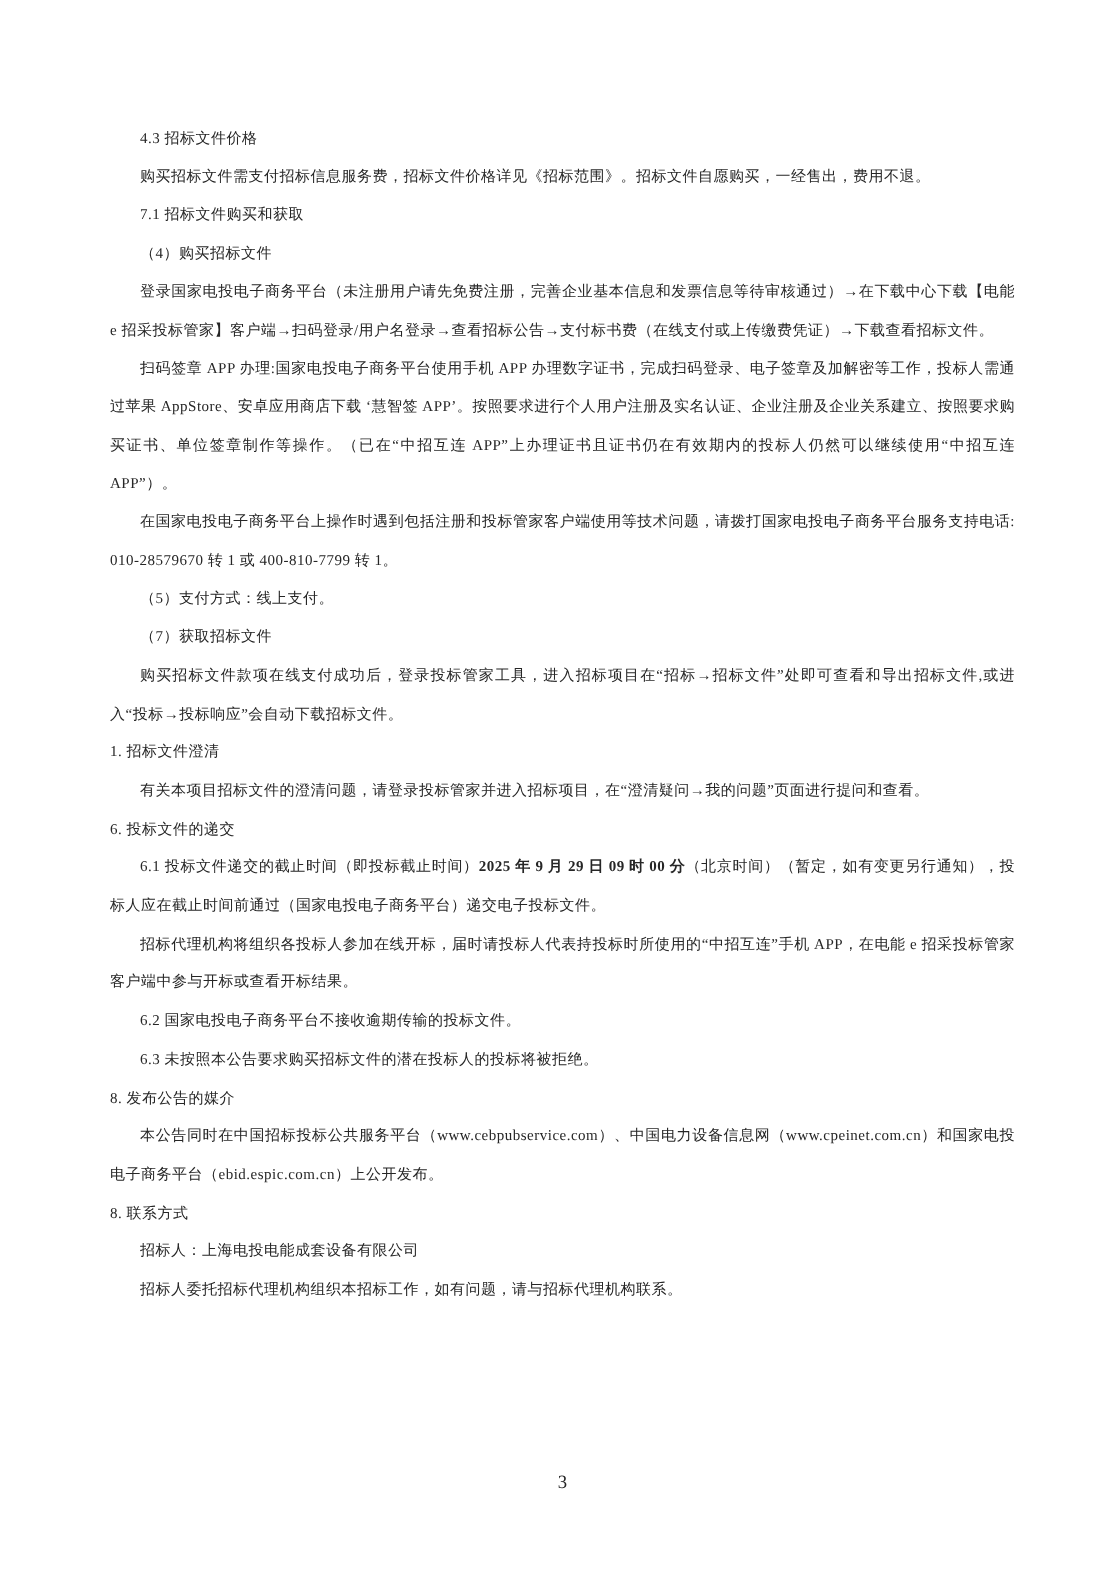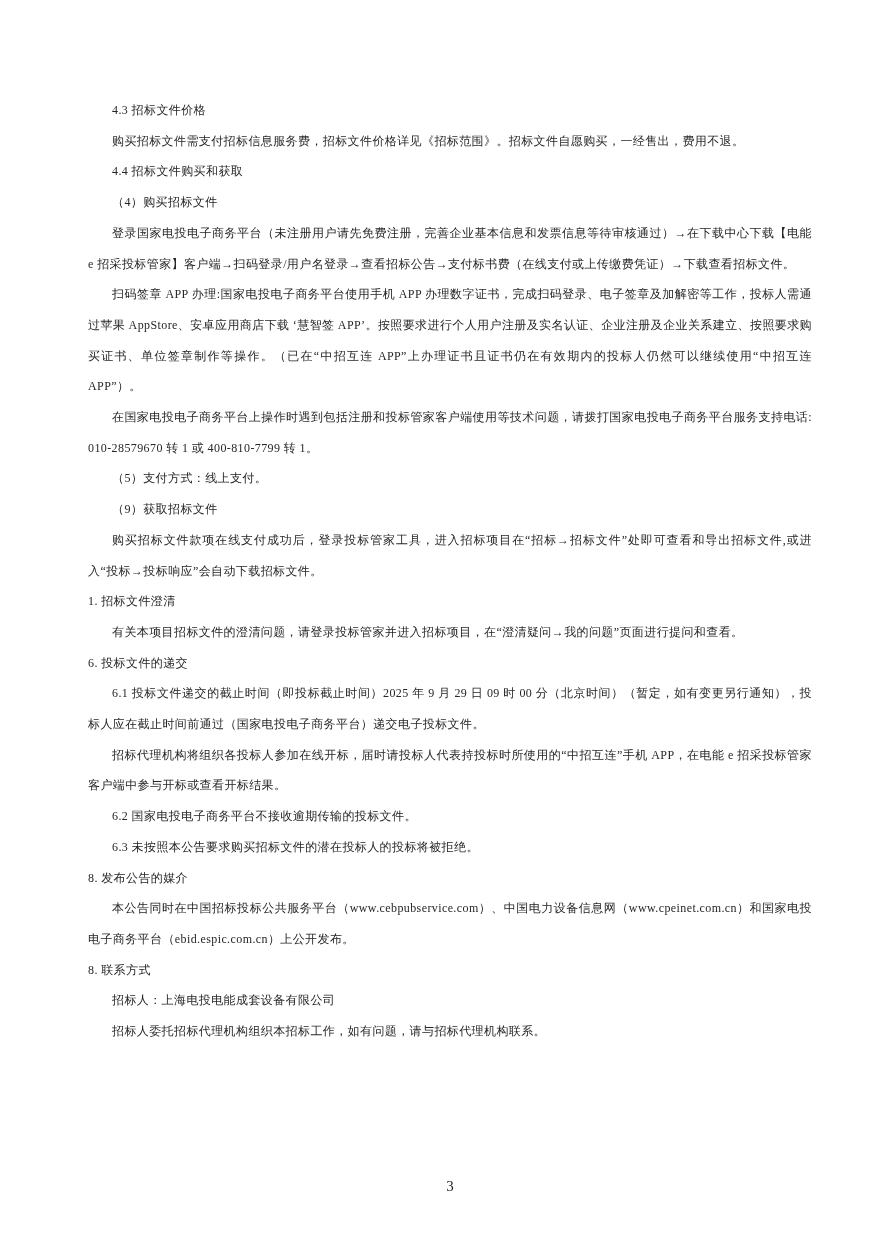--- a/index.html
+++ b/index.html
@@ -25,45 +25,45 @@
     line-height: 30.7px;
     text-align: justify;
     letter-spacing: 0.4px;
   }
   .content p {
     margin: 0;
     padding: 0;
   }
   p.indent { text-indent: 2em; }
   p.flush  { text-indent: 0; }
-  .bold { font-weight: normal; }
+  .bold { font-weight: bold; }
   .page-footer {
     position: absolute;
     left: 88px;
     top: 1178px;
     width: 724px;
     text-align: center;
     font-size: 15px;
     color: #262626;
   }
 </style>
 </head>
 <body>
 
 <div class="page">
   <div class="content">
     <p class="indent">4.3 招标文件价格</p>
     <p class="indent">购买招标文件需支付招标信息服务费，招标文件价格详见《招标范围》。招标文件自愿购买，一经售出，费用不退。</p>
-    <p class="indent">4.4 招标文件购买和获取</p>
+    <p class="indent">7.1 招标文件购买和获取</p>
     <p class="indent">（4）购买招标文件</p>
     <p class="indent">登录国家电投电子商务平台（未注册用户请先免费注册，完善企业基本信息和发票信息等待审核通过）→在下载中心下载【电能 e 招采投标管家】客户端→扫码登录/用户名登录→查看招标公告→支付标书费（在线支付或上传缴费凭证）→下载查看招标文件。</p>
     <p class="indent">扫码签章 APP 办理:国家电投电子商务平台使用手机 APP 办理数字证书，完成扫码登录、电子签章及加解密等工作，投标人需通过苹果 AppStore、安卓应用商店下载 ‘慧智签 APP’。按照要求进行个人用户注册及实名认证、企业注册及企业关系建立、按照要求购买证书、单位签章制作等操作。（已在“中招互连 APP”上办理证书且证书仍在有效期内的投标人仍然可以继续使用“中招互连 APP”）。</p>
     <p class="indent">在国家电投电子商务平台上操作时遇到包括注册和投标管家客户端使用等技术问题，请拨打国家电投电子商务平台服务支持电话: 010-28579670 转 1 或 400-810-7799 转 1。</p>
     <p class="indent">（5）支付方式：线上支付。</p>
-    <p class="indent">（9）获取招标文件</p>
+    <p class="indent">（7）获取招标文件</p>
     <p class="indent">购买招标文件款项在线支付成功后，登录投标管家工具，进入招标项目在“招标→招标文件”处即可查看和导出招标文件,或进入“投标→投标响应”会自动下载招标文件。</p>
     <p class="flush">1. 招标文件澄清</p>
     <p class="indent">有关本项目招标文件的澄清问题，请登录投标管家并进入招标项目，在“澄清疑问→我的问题”页面进行提问和查看。</p>
     <p class="flush">6. 投标文件的递交</p>
     <p class="indent"><span>6.1 投标文件递交的截止时间（即投标截止时间）</span><span class="bold">2025 年 9 月 29 日 09 时 00 分</span><span>（北京时间）（暂定，如有变更另行通知），投标人应在截止时间前通过（国家电投电子商务平台）递交电子投标文件。</span></p>
     <p class="indent">招标代理机构将组织各投标人参加在线开标，届时请投标人代表持投标时所使用的“中招互连”手机 APP，在电能 e 招采投标管家客户端中参与开标或查看开标结果。</p>
     <p class="indent">6.2 国家电投电子商务平台不接收逾期传输的投标文件。</p>
     <p class="indent">6.3 未按照本公告要求购买招标文件的潜在投标人的投标将被拒绝。</p>
     <p class="flush">8. 发布公告的媒介</p>
     <p class="indent">本公告同时在中国招标投标公共服务平台（www.cebpubservice.com）、中国电力设备信息网（www.cpeinet.com.cn）和国家电投电子商务平台（ebid.espic.com.cn）上公开发布。</p>

